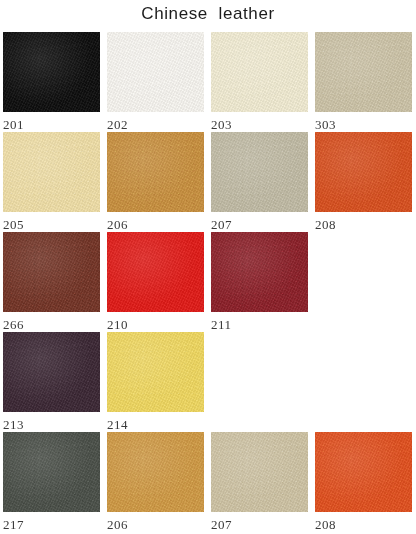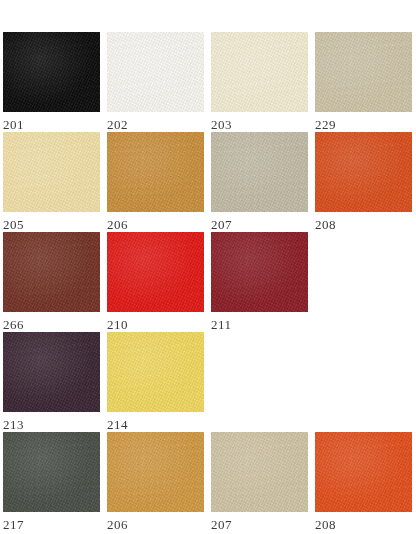--- a/index.html
+++ b/index.html
@@ -91,20 +91,21 @@
     color: #3a3a3a;
     letter-spacing: 0.5px;
     line-height: 14px;
   }
 </style>
 </head>
 <body>
 
 <div class="page">
 
+  <div class="title">Chinese  leather</div>
 
   <div class="grid">
       <div class="row">
         <div class="cell">
           <div class="swatch" style="background-color: rgb(14, 14, 14);">
             <div class="grain"></div>
             <div class="grain2"></div>
             <div class="sheen"></div>
           </div>
           <div class="label">201</div>
@@ -124,21 +125,21 @@
             <div class="sheen"></div>
           </div>
           <div class="label">203</div>
         </div>
         <div class="cell">
           <div class="swatch" style="background-color: rgb(205, 196, 168);">
             <div class="grain"></div>
             <div class="grain2"></div>
             <div class="sheen"></div>
           </div>
-          <div class="label">229</div>
+          <div class="label">303</div>
         </div>
       </div>
       <div class="row">
         <div class="cell">
           <div class="swatch" style="background-color: rgb(240, 223, 168);">
             <div class="grain"></div>
             <div class="grain2"></div>
             <div class="sheen"></div>
           </div>
           <div class="label">205</div>

